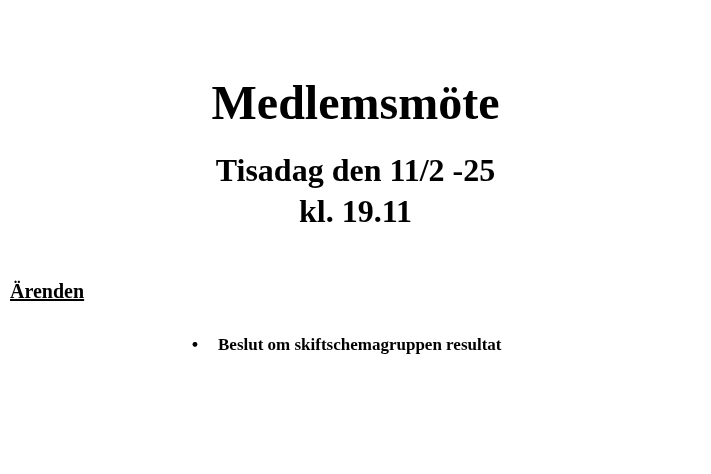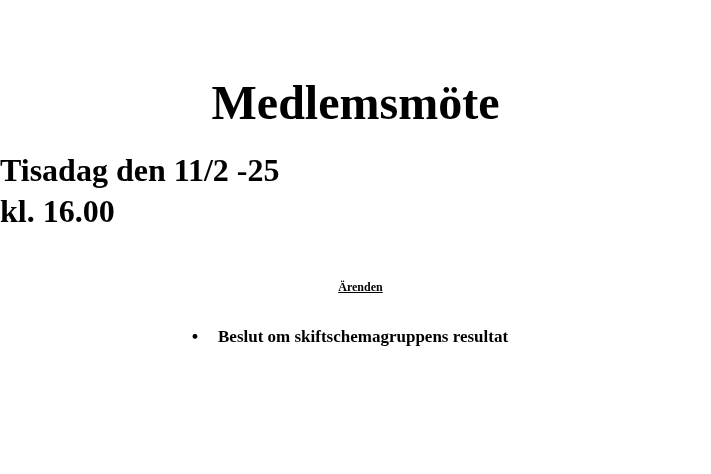--- a/index.html
+++ b/index.html
@@ -24,36 +24,35 @@
     text-align: center;
     font-family: "Liberation Serif", serif;
     font-weight: bold;
     font-size: 48px;
     line-height: 1.05;
     letter-spacing: 0px;
     margin: 0;
     padding-top: 78px;
   }
   .subtitle-block {
-    text-align: left;
+    text-align: center;
     font-family: "Liberation Serif", serif;
     font-weight: bold;
     font-size: 32px;
     line-height: 1.28;
     margin: 0;
     padding-top: 22px;
   }
   .subtitle-line {
     display: block;
   }
   .agenda-heading {
-    text-align: center;
     font-family: "Liberation Serif", serif;
     font-weight: bold;
-    font-size: 12px;
+    font-size: 20px;
     text-decoration: underline;
     margin: 0;
     padding-top: 48px;
     padding-left: 10px;
   }
   .agenda-list {
     margin: 0;
     padding: 0;
     list-style: none;
   }
@@ -79,28 +78,28 @@
 </style>
 </head>
 <body>
 
 <div class="page">
 
   <h1 class="title">Medlemsmöte</h1>
 
   <div class="subtitle-block">
     <span class="subtitle-line">Tisadag den 11/2 -25</span>
-    <span class="subtitle-line">kl. 16.00</span>
+    <span class="subtitle-line">kl. 19.11</span>
   </div>
 
   <div class="agenda-heading">Ärenden</div>
 
   <ul class="agenda-list">
     <li class="agenda-item">
       <span class="bullet">•</span>
     </li>
     <li class="agenda-item">
       <span class="bullet">•</span>
-      <span>Beslut om skiftschemagruppens resultat</span>
+      <span>Beslut om skiftschemagruppen resultat</span>
     </li>
   </ul>
 
 </div>
 
 </body></html>

